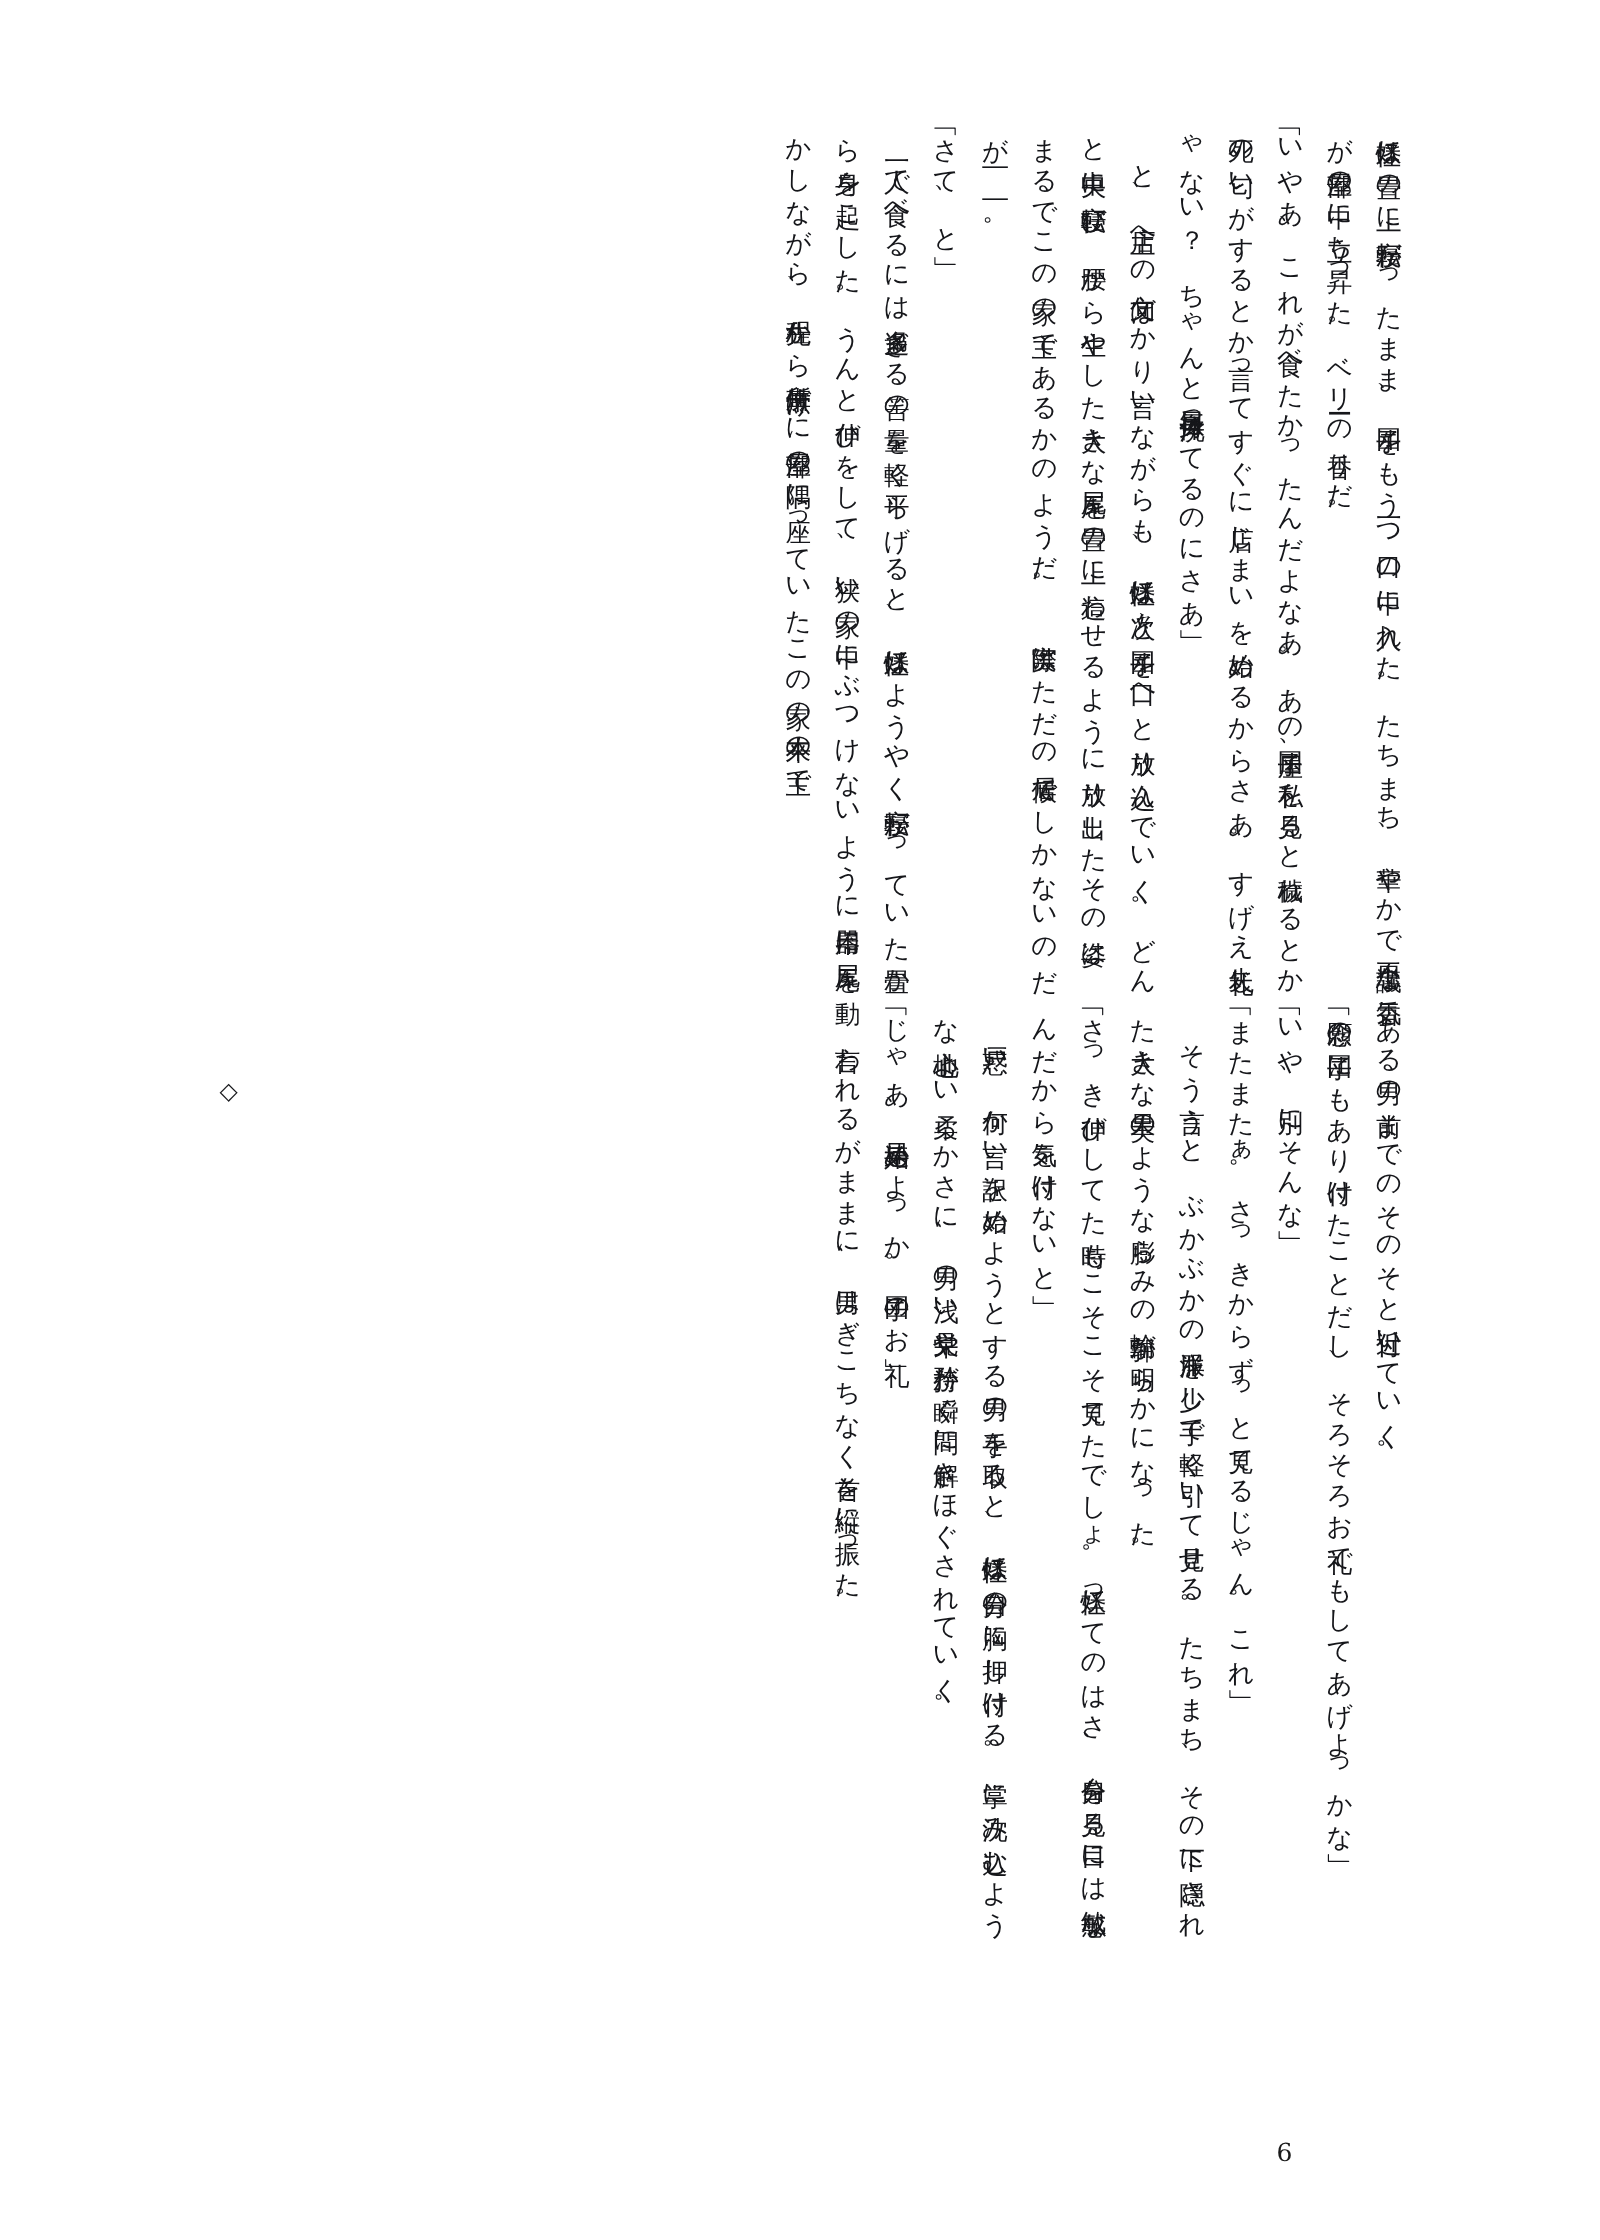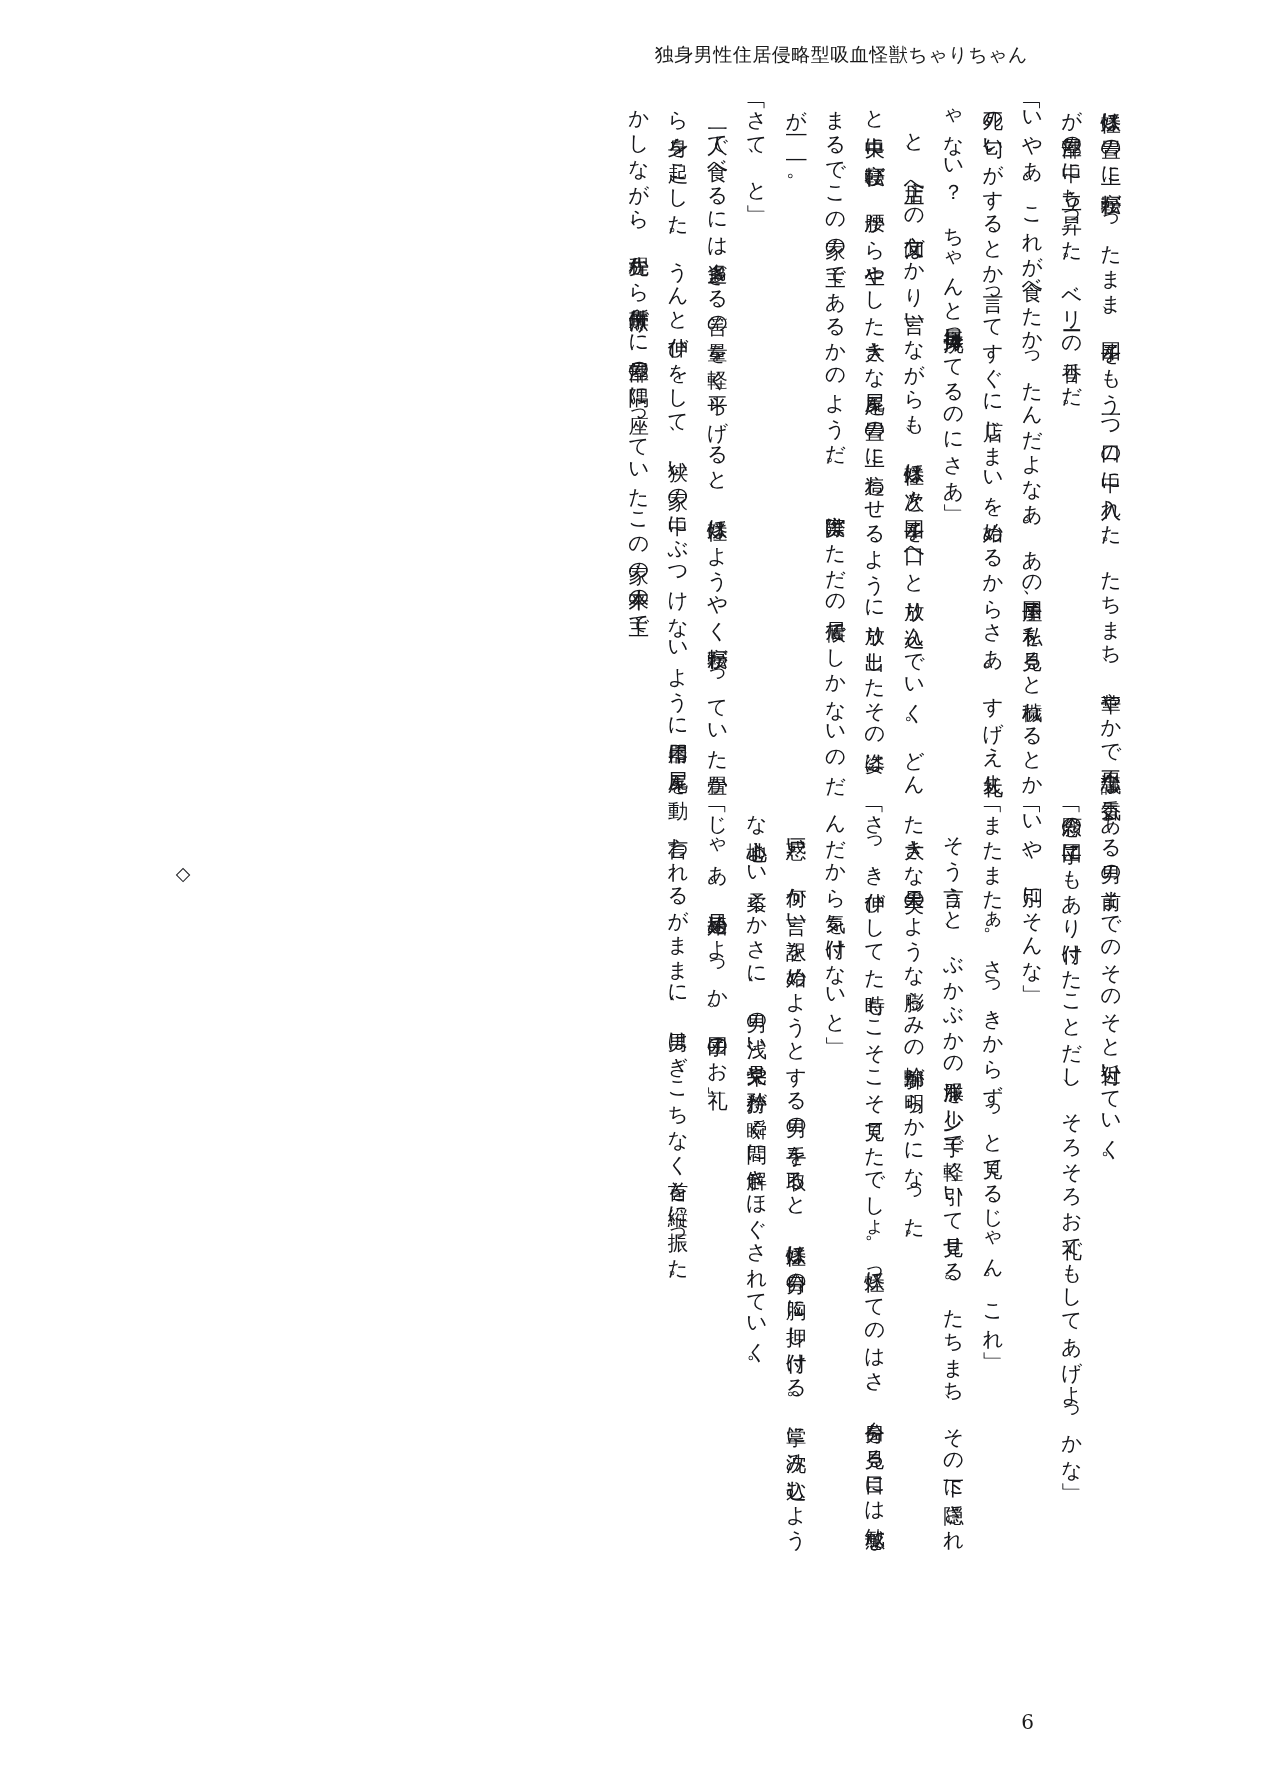--- a/index.html
+++ b/index.html
@@ -87,21 +87,20 @@
     left: 172px;
     font-size: 19px;
     color: #15161a;
   }
 </style>
 </head>
 <body>
 
 <div id="page">
 
-  <div id="header">独身男性住居侵略型吸血怪獣ちゃりちゃん</div>
 
   <div id="col-upper" class="vblock">妖怪は畳の上に寝転がったまま、団子をもう一つ口の中に入れた。たちまち、華やかで不思議な香気が部屋の中に立ち昇った。ベリーの香りだ。
 「いやあ、これが食べたかったんだよなあ。あの団子屋、私を見ると穢れるとか死の匂いがするとか言ってすぐに店じまいを始めるからさあ。すげえ失礼じゃない？　ちゃんと毎日身体洗ってるのにさあ」
 　と、店主への文句ばかり言いながらも、妖怪は次々と団子を口へと放り込んでいく。どんと中央に寝転び、腰から生やした大きな尻尾を畳の上に這わせるように放り出したその姿は、まるでこの家の主であるかのようだ。　実際はただの居候でしかないのだが――。
 「さて、と」
 　一人で食べるには多過ぎる筈の量を軽く平らげると、妖怪はようやく寝転がっていた畳から身を起こした。うんと伸びをして、狭い家の中にぶつけないように器用に尻尾を動かしながら、先程から所帯無げに部屋の隅に座っていたこの家の本来の主で</div>
 
   <div id="separator">◇</div>
 
   <div id="col-lower" class="vblock">ある男の前までのそのそと近付いていく。

